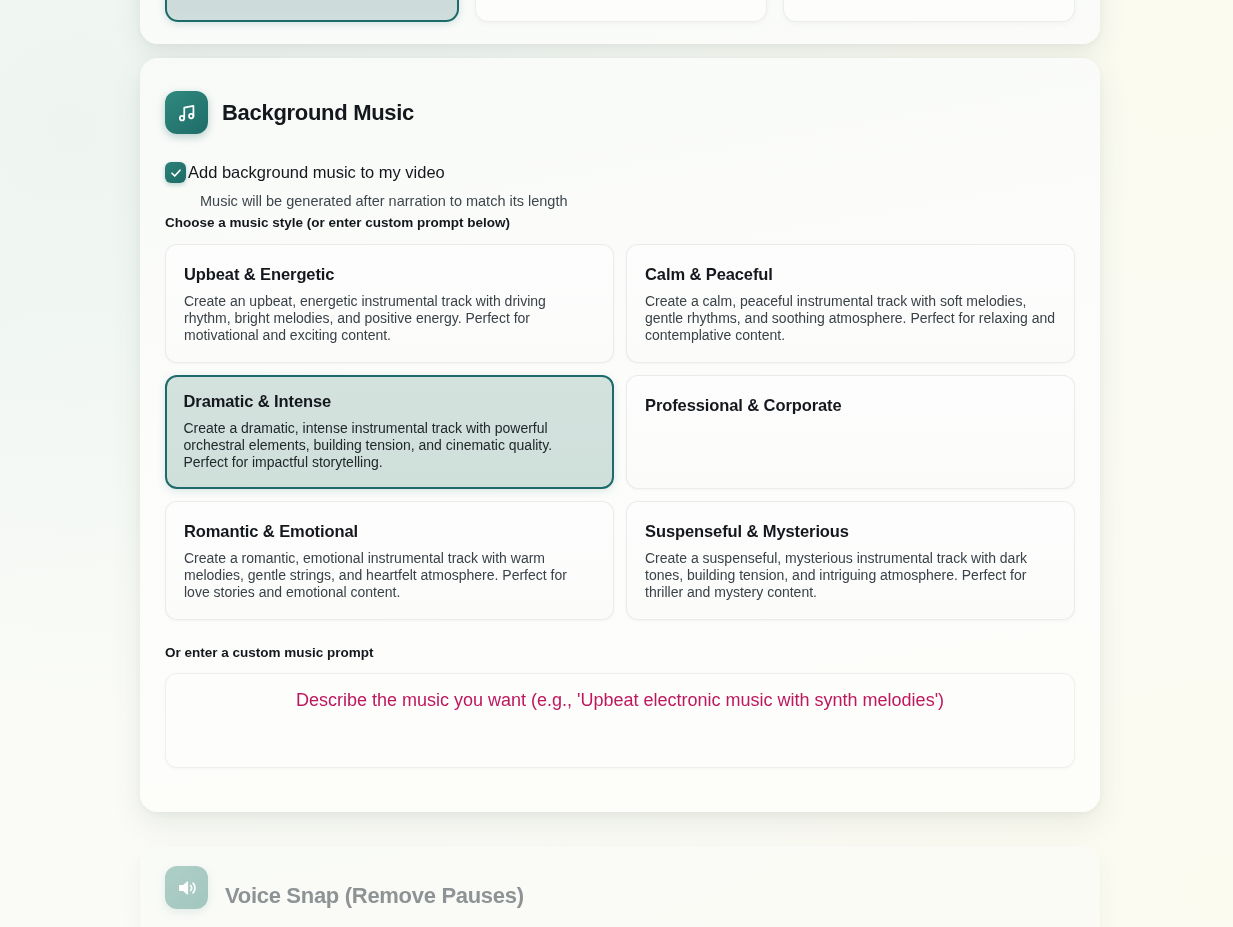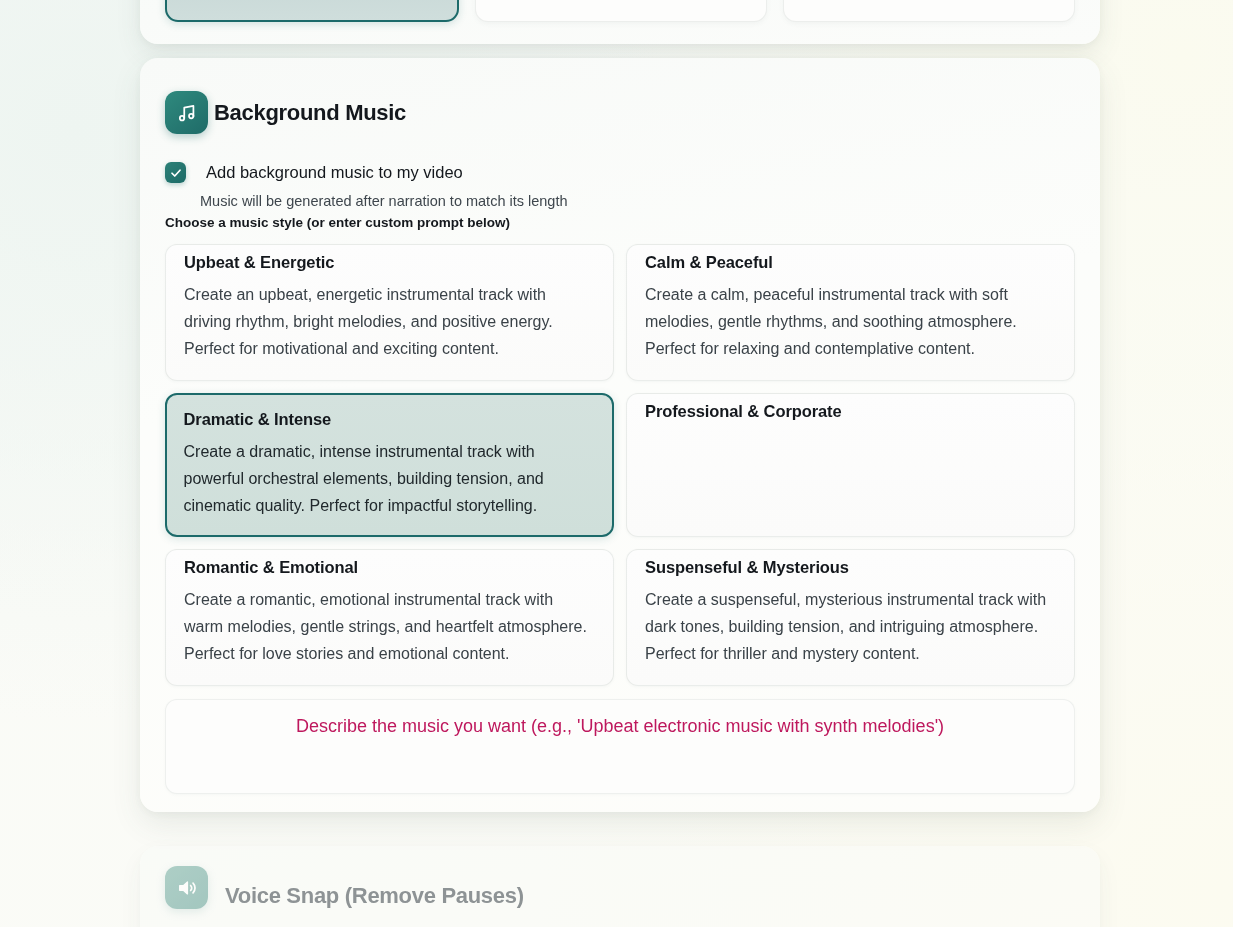--- a/index.html
+++ b/index.html
@@ -68,21 +68,21 @@
     height: 754px;
     background: linear-gradient(170deg, #f8faf8 0%, #fcfdfb 40%, #fdfdfa 100%);
     border-radius: 18px;
     box-shadow: 0 12px 30px rgba(70,90,80,0.10), 0 2px 7px rgba(70,90,80,0.05);
     padding: 33px 25px 0 25px;
   }
 
   .section-header {
     display: flex;
     align-items: center;
-    gap: 6px;
+    gap: 14px;
   }
   .icon-tile {
     width: 43px;
     height: 43px;
     border-radius: 12px;
     background: linear-gradient(140deg, #2f8a7e 0%, #1f6b68 100%);
     display: flex;
     align-items: center;
     justify-content: center;
     box-shadow: 0 3px 8px rgba(31,107,104,0.30);
@@ -93,21 +93,21 @@
     font-size: 22px;
     font-weight: bold;
     letter-spacing: -0.3px;
     color: #14181d;
   }
 
   
   .checkbox-row {
     display: flex;
     align-items: center;
-    gap: 20px;
+    gap: 2px;
     margin-top: 28px;
   }
   .checkbox {
     width: 21px;
     height: 21px;
     border-radius: 6px;
     background: linear-gradient(140deg, #2c8077 0%, #1d6b67 100%);
     display: flex;
     align-items: center;
     justify-content: center;
@@ -138,39 +138,39 @@
     margin-top: 14px;
     display: grid;
     grid-template-columns: 1fr 1fr;
     column-gap: 12px;
     row-gap: 12px;
   }
   .style-card {
     border-radius: 12px;
     background: linear-gradient(180deg, #fdfdfd 0%, #fbfbfa 100%);
     border: 1px solid rgba(120,140,130,0.14);
-    padding: 8px 18px 18px 18px;
+    padding: 20px 18px 18px 18px;
     box-shadow: 0 1px 3px rgba(80,100,90,0.045);
   }
   .style-card.selected {
     background: linear-gradient(180deg, #d4e2de 0%, #cfdfda 100%);
     border: 2.5px solid #1c6a6a;
     padding: 14.5px 16.5px 16.5px 16.5px;
     box-shadow: 0 2px 9px rgba(28,106,106,0.16);
   }
   .style-name {
     font-size: 16.5px;
     font-weight: bold;
     color: #14181d;
     letter-spacing: -0.1px;
   }
   .style-desc {
     margin-top: 9px;
-    font-size: 16px;
-    line-height: 27px;
+    font-size: 14px;
+    line-height: 17px;
     color: #3a4248;
   }
   .style-card.selected .style-desc { color: #20282c; }
 
   
   .prompt-label {
     margin-top: 25px;
     font-size: 13.5px;
     font-weight: bold;
     color: #14181d;
@@ -290,20 +290,21 @@
         <div class="style-desc">Create a romantic, emotional instrumental track with warm melodies, gentle strings, and heartfelt atmosphere. Perfect for love stories and emotional content.</div>
       </div>
 
       <div class="style-card">
         <div class="style-name">Suspenseful &amp; Mysterious</div>
         <div class="style-desc">Create a suspenseful, mysterious instrumental track with dark tones, building tension, and intriguing atmosphere. Perfect for thriller and mystery content.</div>
       </div>
 
     </div>
 
+    <div class="prompt-label">Or enter a custom music prompt</div>
     <div class="prompt-box">
       <div class="prompt-placeholder">Describe the music you want (e.g., 'Upbeat electronic music with synth melodies')</div>
     </div>
 
   </div>
 
   <div class="voice-card">
     <div class="voice-header">
       <div class="voice-icon-tile">
         <svg width="22" height="22" viewBox="0 0 24 24" fill="none" stroke="#ffffff" stroke-width="1.9" stroke-linecap="round" stroke-linejoin="round">

